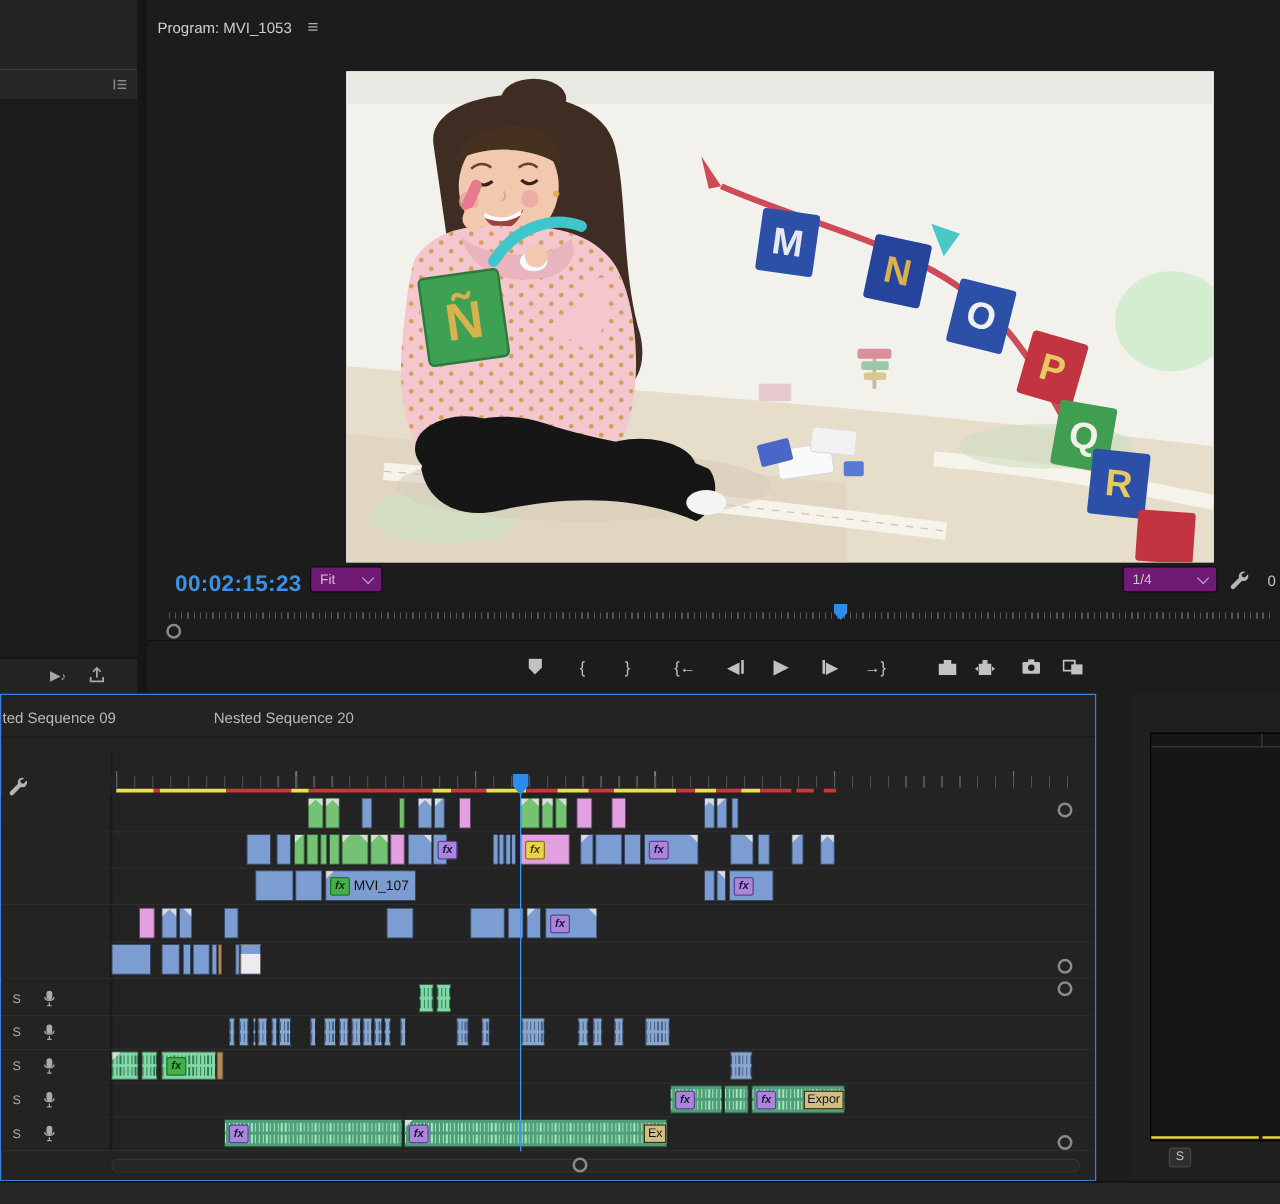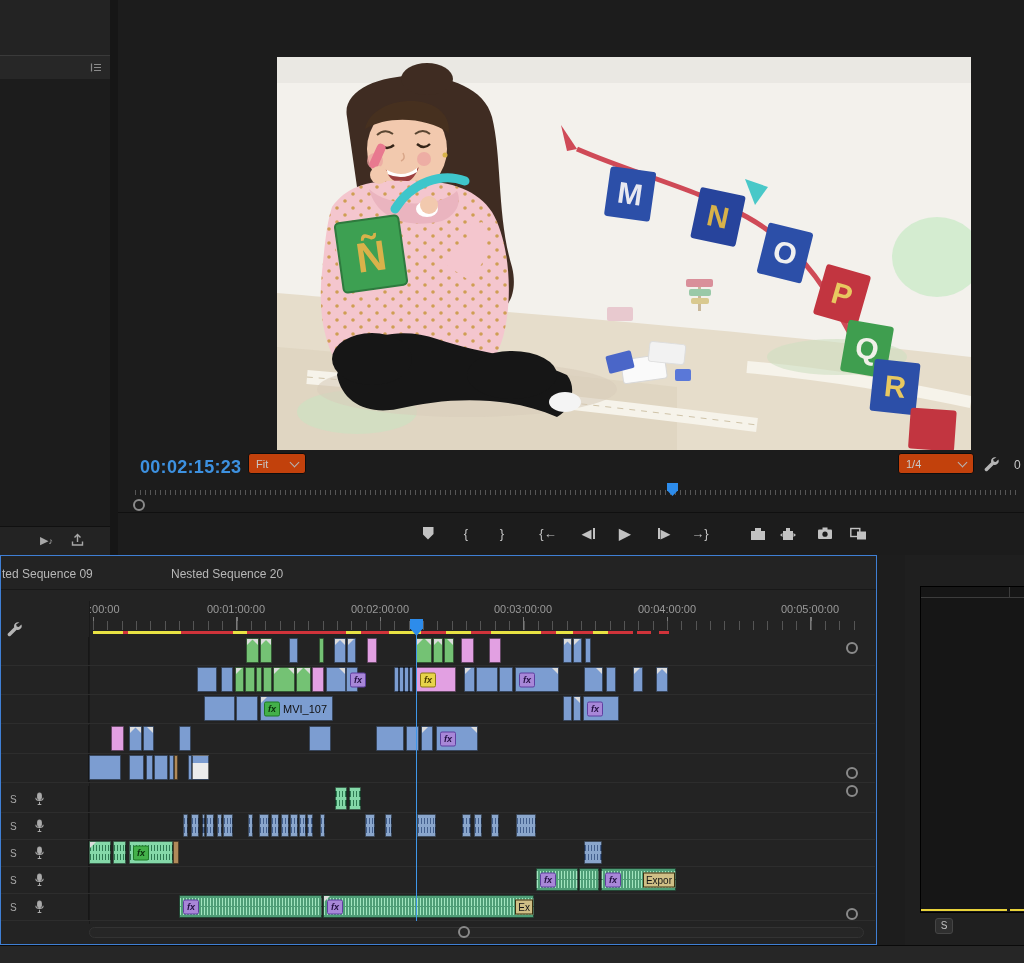--- a/index.html
+++ b/index.html
@@ -21,21 +21,21 @@
   .lp-foot svg{position:absolute;left:70px;top:5px}
   .vdivider{position:absolute;left:110px;top:0;width:8px;height:555px;background:#161616}
   
   .program-panel{position:absolute;left:118px;top:0;width:906px;height:555px;background:#1c1c1c}
   .pm-head{position:absolute;left:0;top:0;right:0;height:45px}
   .pm-title{position:absolute;left:8px;top:15px;color:#cfcfcf}
   .pm-menu{position:absolute;left:128px;top:13px;font-size:15px;color:#b0b0b0;cursor:pointer}
   .video-frame{position:absolute;left:159px;top:57px;width:694px;height:393px;background:#f3f1ec;overflow:hidden}
   .pm-controls{position:absolute;left:0;top:450px;right:0;height:30px}
   .tc{position:absolute;left:22px;top:7px;color:#3d91e0;font-weight:bold;font-size:18px;letter-spacing:.3px}
-  .dd{position:absolute;height:21px;background:#c2410c;border:1px solid #0d0d0d;border-radius:3px;
+  .dd{position:absolute;height:21px;background:#701a75;border:1px solid #0d0d0d;border-radius:3px;
       color:#c8c8c8;font-size:11px;display:flex;align-items:center;justify-content:space-between;
       padding:0 7px;box-sizing:border-box;cursor:pointer}
   .dd-fit{left:130px;top:3px;width:58px}
   .dd-zoom{left:780px;top:3px;width:76px}
   .chev{width:6px;height:6px;border-right:1.4px solid #b5b5b5;border-bottom:1.4px solid #b5b5b5;
         transform:rotate(45deg);margin-top:-3px}
   .pm-wrench{position:absolute;left:864px;top:5px;cursor:pointer}
   .dur{position:absolute;left:896px;top:8px;color:#c8c8c8;font-size:12px}
   .pm-scrub{position:absolute;left:0;top:480px;right:0;height:32px}
   .pm-ticks{position:absolute;left:17px;right:8px;top:10px;height:5px;
@@ -138,20 +138,24 @@
       <span class="lp-playaudio">▶<small>♪</small></span>
       <svg width="15" height="14" viewBox="0 0 15 14">
         <path d="M2.5 8.5v3.5h10V8.5" fill="none" stroke="#a8a8a8" stroke-width="1.4"></path>
         <path d="M7.5 9V1.8M4.5 4.4l3-3 3 3" fill="none" stroke="#a8a8a8" stroke-width="1.4"></path>
       </svg>
     </div>
   </section>
   <div class="vdivider"></div>
 
   <section class="program-panel">
+    <div class="pm-head">
+      <span class="pm-title">Program: MVI_1053</span>
+      <span class="pm-menu">≡</span>
+    </div>
 
     <div class="video-frame">
       <svg viewBox="0 0 694 393" width="694" height="393" preserveAspectRatio="none">
         <rect width="694" height="393" fill="#f3f1ec"></rect>
         <rect width="694" height="26" fill="#eae8e3"></rect>
         <path d="M0 236 C160 250 420 268 694 300 L694 393 L0 393 Z" fill="#e6ddcb"></path>
         <path d="M0 290 C120 300 260 315 400 330 L400 393 L0 393 Z" fill="#ddd3be" opacity=".7"></path>
         <path d="M30 320 C150 330 300 345 480 368" stroke="#f6f3ea" stroke-width="14" fill="none"></path>
         <path d="M30 320 C150 330 300 345 480 368" stroke="#cfc3a8" stroke-width="1" stroke-dasharray="6 6" fill="none"></path>
         <path d="M470 310 C560 318 620 330 694 345" stroke="#f6f3ea" stroke-width="12" fill="none"></path>
@@ -320,28 +324,20 @@
     </div>
   </section>
 
   <section class="timeline-panel">
     <span class="tl-tab tl-tab1">ted Sequence 09</span>
     <span class="tl-tab tl-tab2">Nested Sequence 20</span>
     <div class="tl-tabs-line"></div>
     <svg class="tl-wrench wrench-svg" viewBox="0 0 16 16">
       <path d="M13.6 2.4a3.6 3.6 0 0 0-4.9 4.4L3 12.5a1.6 1.6 0 0 0 2.3 2.3l5.7-5.7a3.6 3.6 0 0 0 4.4-4.9L13 6.6l-2-.5-.5-2z"></path>
     </svg>
-    <div class="rlab-wrap">
-        <span class="rlab first" style="left: 0px;">:00:00</span>
-        <span class="rlab" style="left: 147px;">00:01:00:00</span>
-        <span class="rlab" style="left: 291px;">00:02:00:00</span>
-        <span class="rlab" style="left: 434px;">00:03:00:00</span>
-        <span class="rlab" style="left: 578px;">00:04:00:00</span>
-        <span class="rlab" style="left: 721px;">00:05:00:00</span>
-      </div>
     <div class="tick-major"></div>
     <div class="tick-minor"></div>
     <div class="render-bar">
         <i class="seg sy" style="left: 92px; width: 30px;"></i>
         <i class="seg sr" style="left: 122px; width: 5px;"></i>
         <i class="seg sy" style="left: 127px; width: 53px;"></i>
         <i class="seg sr" style="left: 180px; width: 52px;"></i>
         <i class="seg sy" style="left: 232px; width: 14px;"></i>
         <i class="seg sr" style="left: 246px; width: 99px;"></i>
         <i class="seg sy" style="left: 345px; width: 15px;"></i>

